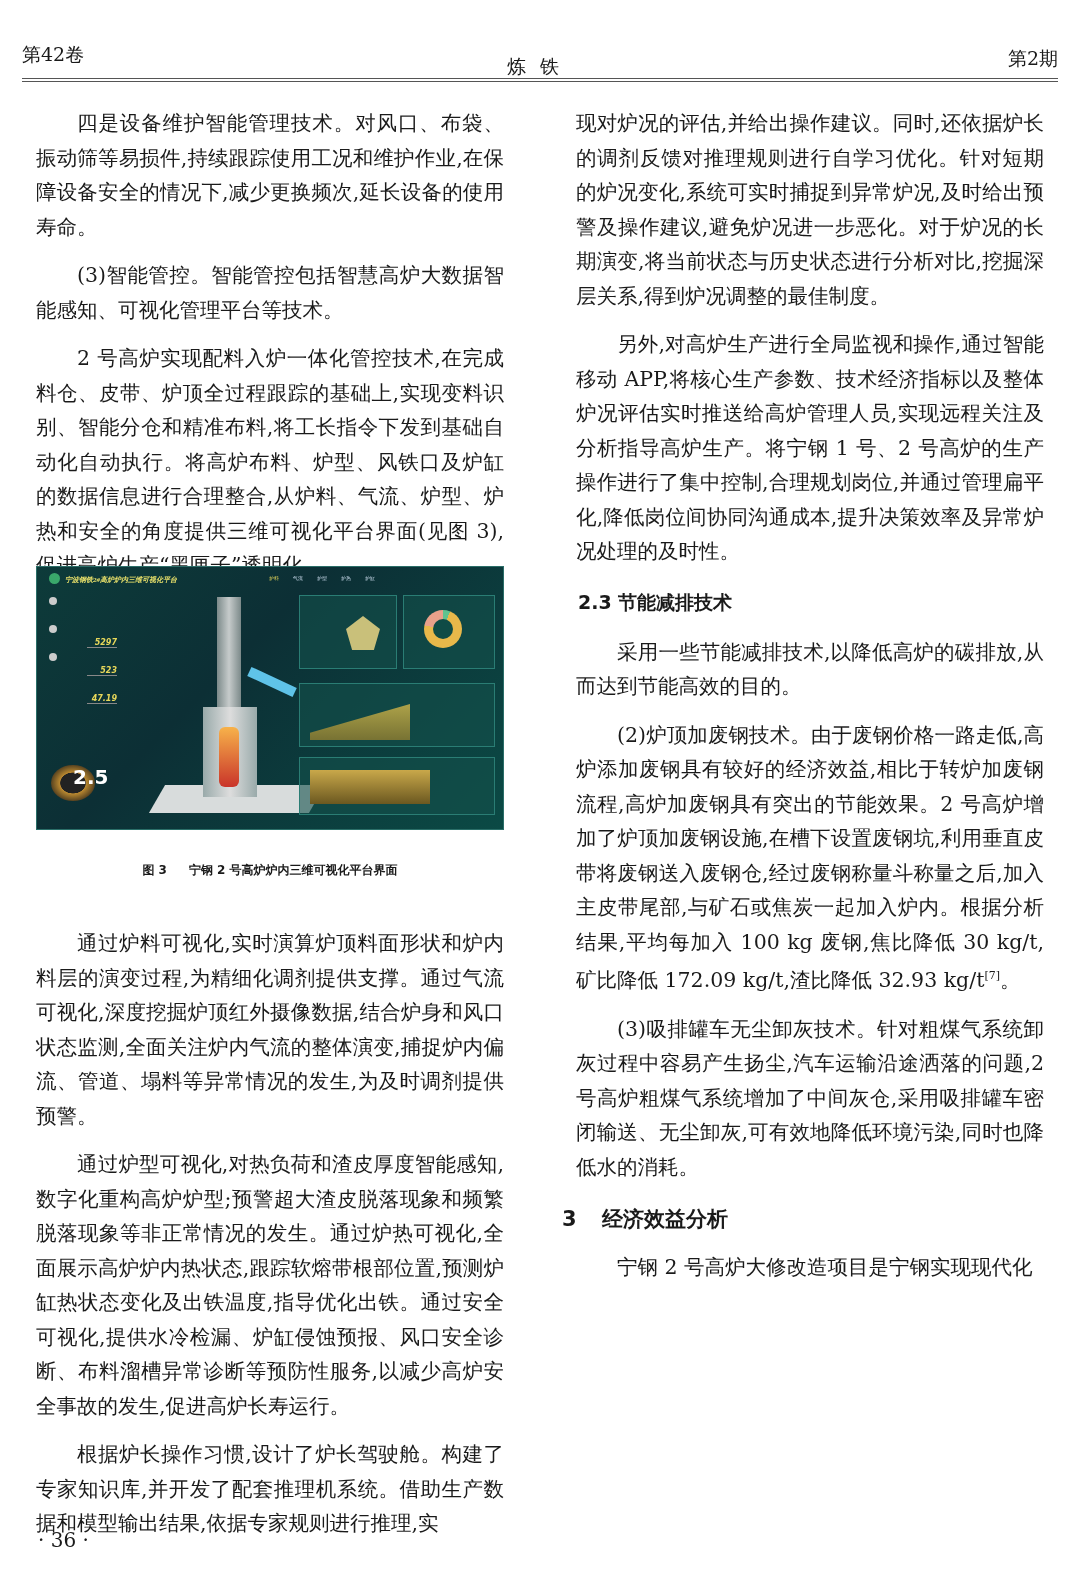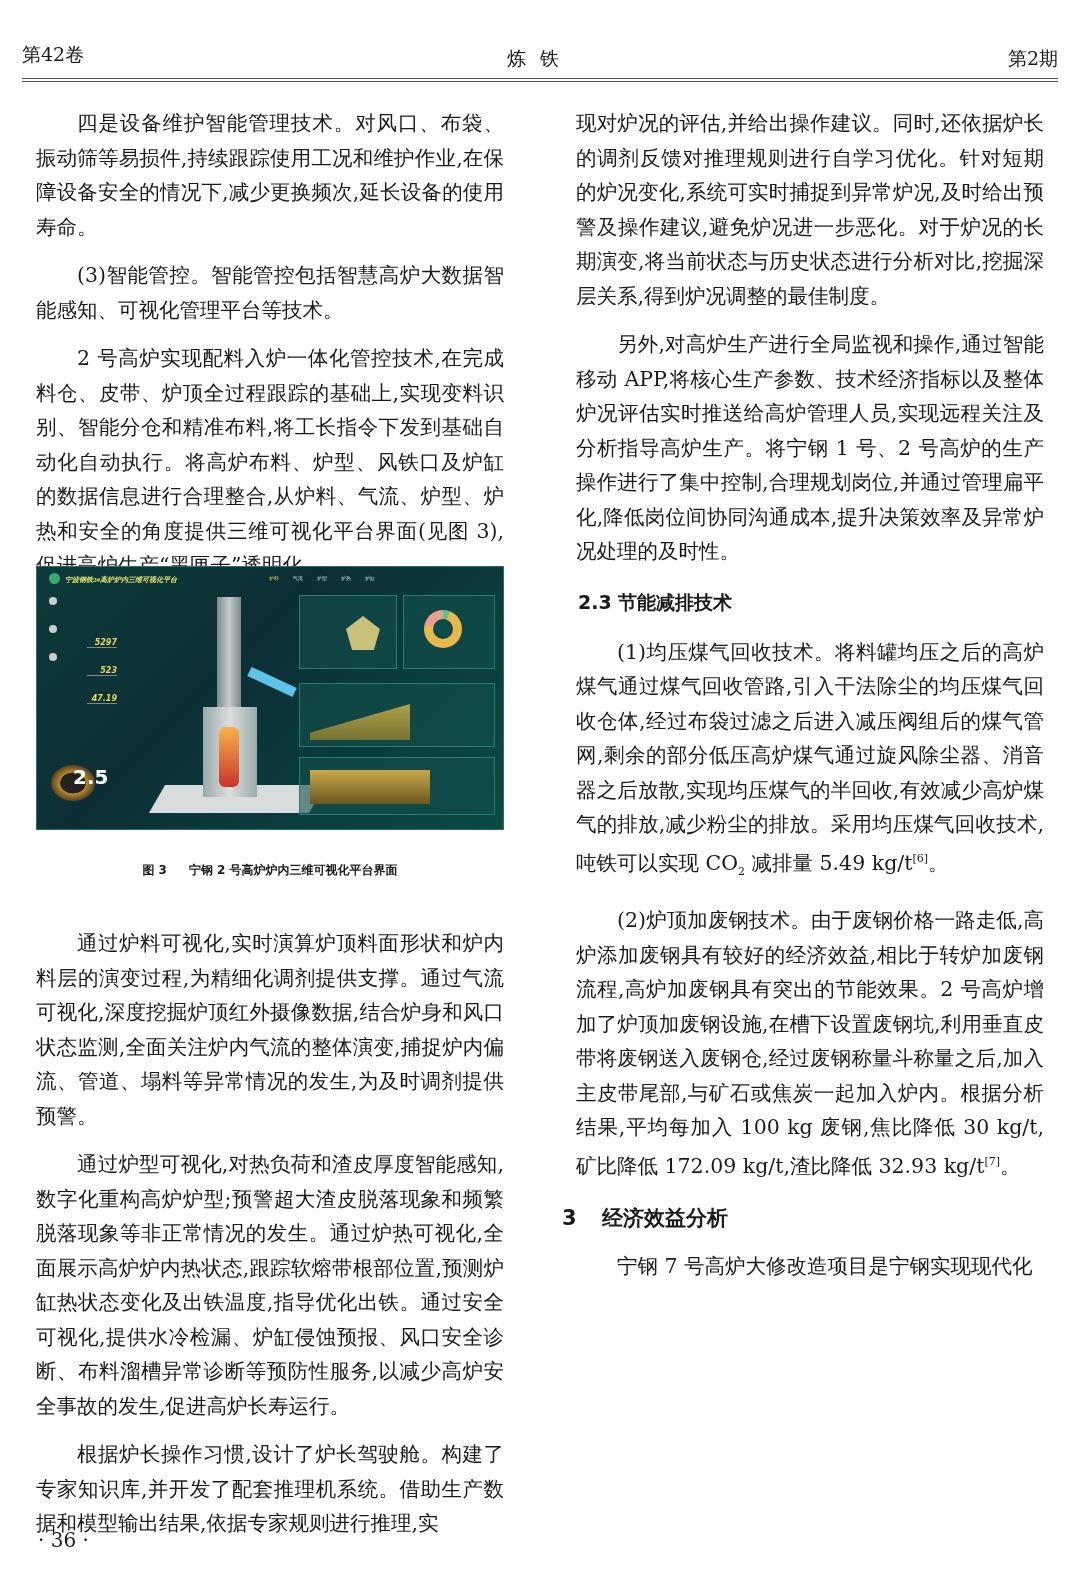--- a/index.html
+++ b/index.html
@@ -1,20 +1,20 @@
 <!DOCTYPE html>
 <html><head>
 <meta charset="utf-8">
 <style>
   html, body { margin:0; padding:0; background:#ffffff; }
   body { width:1080px; height:1570px; position:relative; overflow:hidden;
          font-family:"DejaVu Serif","Liberation Serif",serif; color:#1a1a1a; }
   .header { position:absolute; left:22px; right:22px; top:40px; height:34px; }
   .header .l { position:absolute; left:0; top:2px; font-size:19px; }
-  .header .c { position:absolute; left:0; right:0; text-align:center; top:6px; font-size:19px; letter-spacing:14px; }
+  .header .c { position:absolute; left:0; right:0; text-align:center; top:14px; font-size:19px; letter-spacing:14px; }
   .header .r { position:absolute; right:0; top:6px; font-size:19px; }
   .rule1 { position:absolute; left:22px; right:22px; top:78px; border-top:1px solid #555; }
   .rule2 { position:absolute; left:22px; right:22px; top:81px; border-top:1px solid #555; }
   .col { position:absolute; font-size:20.5px; line-height:34.5px; text-align:justify; }
   .col-left { left:22px; width:496px; top:92px; }
   .col-right { left:562px; width:496px; top:92px; }
   .p { margin:14px; text-indent:2em; }
   .p.noind { text-indent:0; }
   .h2 { font-family:"DejaVu Sans","Liberation Sans",sans-serif; font-weight:bold; font-size:19px; margin:16px; line-height:34px; }
   .h1 { font-family:"DejaVu Sans","Liberation Sans",sans-serif; font-weight:bold; font-size:21px; margin:18px 0 14px 0; line-height:34px; }
@@ -121,19 +121,20 @@
 <div class="col col-left" style="top:912px;">
   <p class="p">通过炉料可视化,实时演算炉顶料面形状和炉内料层的演变过程,为精细化调剂提供支撑。通过气流可视化,深度挖掘炉顶红外摄像数据,结合炉身和风口状态监测,全面关注炉内气流的整体演变,捕捉炉内偏流、管道、塌料等异常情况的发生,为及时调剂提供预警。</p>
   <p class="p">通过炉型可视化,对热负荷和渣皮厚度智能感知,数字化重构高炉炉型;预警超大渣皮脱落现象和频繁脱落现象等非正常情况的发生。通过炉热可视化,全面展示高炉炉内热状态,跟踪软熔带根部位置,预测炉缸热状态变化及出铁温度,指导优化出铁。通过安全可视化,提供水冷检漏、炉缸侵蚀预报、风口安全诊断、布料溜槽异常诊断等预防性服务,以减少高炉安全事故的发生,促进高炉长寿运行。</p>
   <p class="p">根据炉长操作习惯,设计了炉长驾驶舱。构建了专家知识库,并开发了配套推理机系统。借助生产数据和模型输出结果,依据专家规则进行推理,实</p>
 </div>
 
 <div class="col col-right">
   <p class="p noind">现对炉况的评估,并给出操作建议。同时,还依据炉长的调剂反馈对推理规则进行自学习优化。针对短期的炉况变化,系统可实时捕捉到异常炉况,及时给出预警及操作建议,避免炉况进一步恶化。对于炉况的长期演变,将当前状态与历史状态进行分析对比,挖掘深层关系,得到炉况调整的最佳制度。</p>
   <p class="p">另外,对高炉生产进行全局监视和操作,通过智能移动 APP,将核心生产参数、技术经济指标以及整体炉况评估实时推送给高炉管理人员,实现远程关注及分析指导高炉生产。将宁钢 1 号、2 号高炉的生产操作进行了集中控制,合理规划岗位,并通过管理扁平化,降低岗位间协同沟通成本,提升决策效率及异常炉况处理的及时性。</p>
   <h3 class="h2"><span class="num">2.3</span><span>节能减排技术</span></h3>
-  <p class="p"><span>(1)均压煤气回收技术。将料罐均压之后的高炉煤气通过煤气回收管路,引入干法除尘的均压煤气回收仓体,经过布袋过滤之后进入减压阀组后的煤气管网,剩余的部分低压高炉煤气通过旋风除尘器、消音器之后放散,实现均压煤气的半回收,有效减少高炉煤气的排放,减少粉尘的排放。采用均压煤气回收技术,吨铁可以实现 CO</span><sub>2</sub><span> 减排量 5.49 kg/t</span><sup>[6]</sup><span>。</span></p>
+  <p class="p">采用一些节能减排技术,以降低高炉的碳排放,从而达到节能高效的目的。</p>
   <p class="p"><span>(2)炉顶加废钢技术。由于废钢价格一路走低,高炉添加废钢具有较好的经济效益,相比于转炉加废钢流程,高炉加废钢具有突出的节能效果。2 号高炉增加了炉顶加废钢设施,在槽下设置废钢坑,利用垂直皮带将废钢送入废钢仓,经过废钢称量斗称量之后,加入主皮带尾部,与矿石或焦炭一起加入炉内。根据分析结果,平均每加入 100 kg 废钢,焦比降低 30 kg/t,矿比降低 172.09 kg/t,渣比降低 32.93 kg/t</span><sup>[7]</sup><span>。</span></p>
+  <p class="p">(3)吸排罐车无尘卸灰技术。针对粗煤气系统卸灰过程中容易产生扬尘,汽车运输沿途洒落的问题,2 号高炉粗煤气系统增加了中间灰仓,采用吸排罐车密闭输送、无尘卸灰,可有效地降低环境污染,同时也降低水的消耗。</p>
   <h2 class="h1"><span class="num">3</span><span>经济效益分析</span></h2>
-  <p class="p">宁钢 7 号高炉大修改造项目是宁钢实现现代化</p>
+  <p class="p">宁钢 2 号高炉大修改造项目是宁钢实现现代化</p>
 </div>
 
 <div class="page-num">· 36 ·</div>
 
 </body></html>

